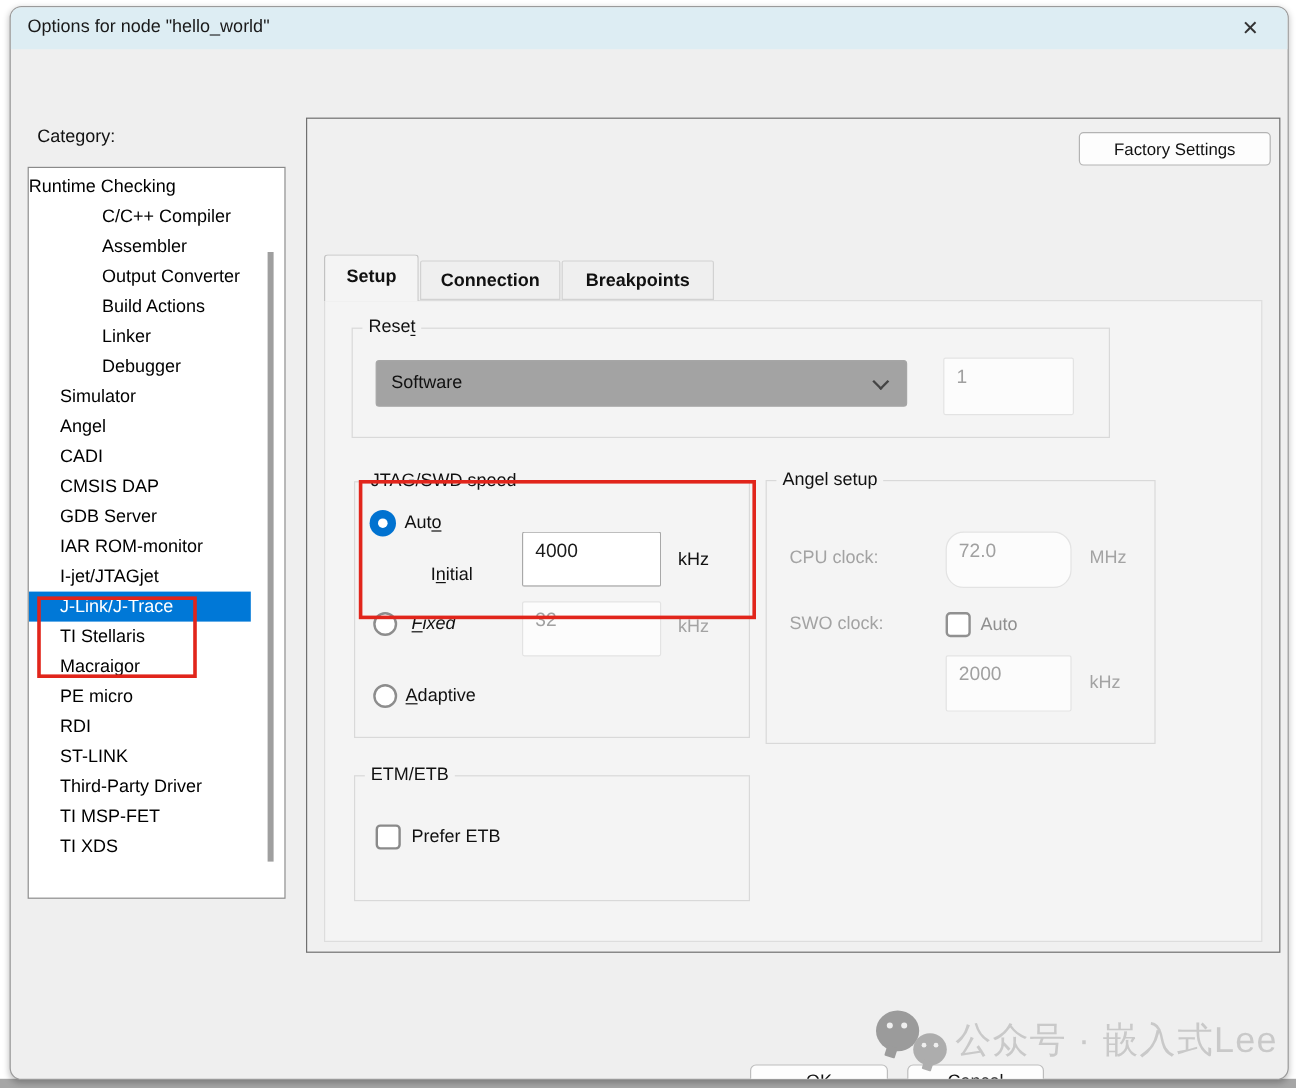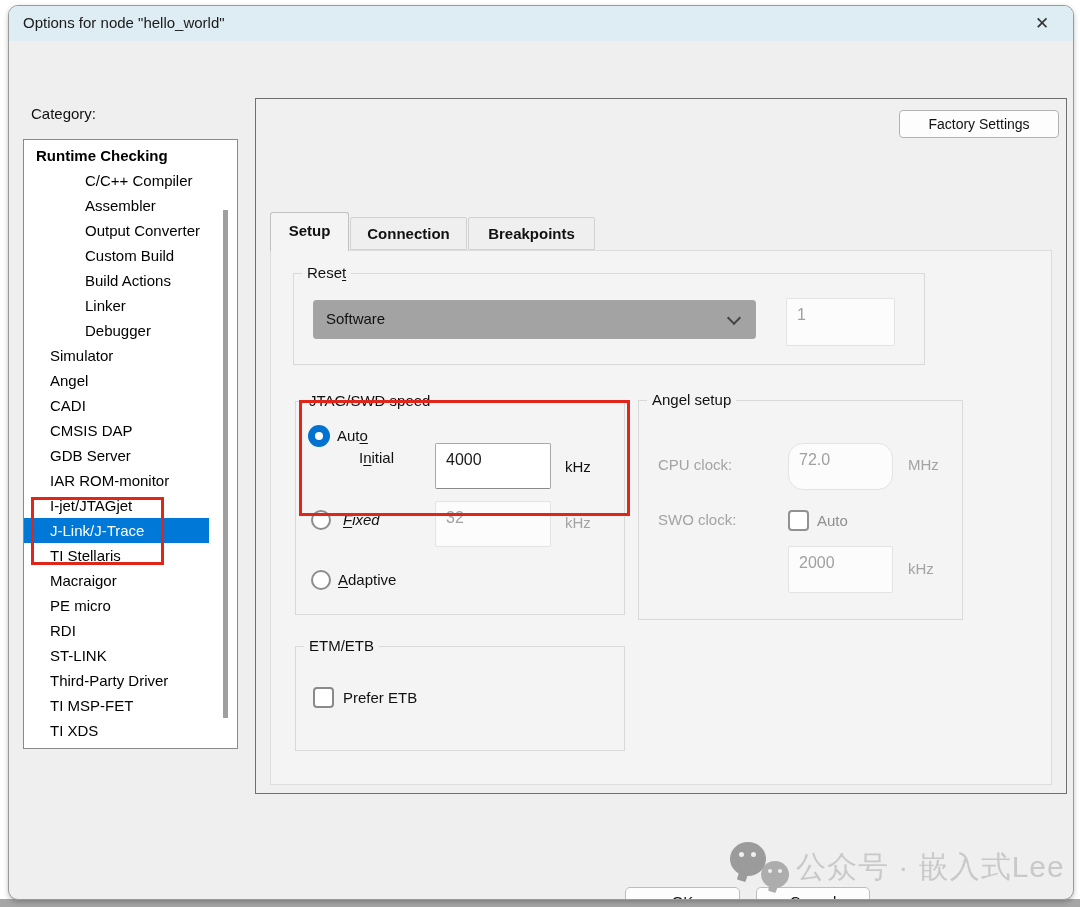--- a/index.html
+++ b/index.html
@@ -20,21 +20,21 @@
 
   .label { font-size:15px; color:#111; position:absolute; white-space:nowrap; }
   .gray { color:#a3a3a3; }
   .mn { text-decoration:underline; text-underline-offset:2px; }
 
   
   .cat-label { left:22px; top:99px; }
   .cat-list { position:absolute; left:14px; top:133px; width:215px; height:610px;
               background:#fff; border:1px solid #8a8a8a; overflow:hidden; padding-top:3px; }
   .list-row { height:25px; line-height:25px; font-size:15px; color:#000; white-space:nowrap; }
-  .list-row.lv0 { padding-left:12px;font-weight:bold; }
+  .list-row.lv0 { padding-left:0; }
   .list-row.lv1 { padding-left:17px;margin-left:44px; }
   .list-row.lv2 { padding-left:26px; }
   .list-row.selected { background:#0078d7; color:#fff; margin-right:28px; }
   .scroll-thumb { position:absolute; left:199px; top:70px; width:5px; height:508px; background:#9f9f9f; }
 
   .annotation { position:absolute; border:3px solid #e1251b; z-index:9; pointer-events:none; }
   #red-box-list { left:22px; top:491px; width:133px; height:68px; }
   #red-box-jtag { left:28px; top:149px; width:331px; height:116px; }
 
   
@@ -122,21 +122,20 @@
     </div>
 
     <span class="label cat-label">Category:</span>
 
     <div class="cat-list">
       <div class="scroll-thumb"></div>
     <div class="list-row lv0">Runtime Checking</div>
         <div class="list-row lv1">C/C++ Compiler</div>
         <div class="list-row lv1">Assembler</div>
         <div class="list-row lv1">Output Converter</div>
-        <div class="list-row lv1">Custom Build</div>
         <div class="list-row lv1">Build Actions</div>
         <div class="list-row lv1">Linker</div>
         <div class="list-row lv1">Debugger</div>
         <div class="list-row lv2">Simulator</div>
         <div class="list-row lv2">Angel</div>
         <div class="list-row lv2">CADI</div>
         <div class="list-row lv2">CMSIS DAP</div>
         <div class="list-row lv2">GDB Server</div>
         <div class="list-row lv2">IAR ROM-monitor</div>
         <div class="list-row lv2">I-jet/JTAGjet</div>
@@ -173,21 +172,21 @@
         <div class="field disabled" style="left:515px; top:47px; width:109px; height:48px;">1</div>
 
         <div class="group" id="group-jtag">
           <span class="group-title">JTAG/SWD speed</span>
         </div>
         <div class="annotation" id="red-box-jtag"></div>
 
         <div class="radio checked" style="left:37px; top:174px;"></div>
         <span class="label" style="left:66px; top:176px;"><span>Aut</span><span class="mn">o</span><span></span></span>
 
-        <span class="label" style="left:88px; top:198px;"><span>I</span><span class="mn">n</span><span>itial</span></span>
+        <span class="label" style="left:88px; top:219px;"><span>I</span><span class="mn">n</span><span>itial</span></span>
         <div class="field" style="left:164px; top:192px; width:116px; height:46px;">4000</div>
         <span class="label" style="left:294px; top:207px;">kHz</span>
 
         <div class="radio" style="left:40px; top:259px;"></div>
         <span class="label" style="left:72px; top:260px;font-style:italic;"><span></span><span class="mn">F</span><span>ixed</span></span>
         <div class="field disabled" style="left:164px; top:250px; width:116px; height:46px;">32</div>
         <span class="label gray" style="left:294px; top:263px;">kHz</span>
 
         <div class="radio" style="left:40px; top:319px;"></div>
         <span class="label" style="left:67px; top:320px;"><span></span><span class="mn">A</span><span>daptive</span></span>

